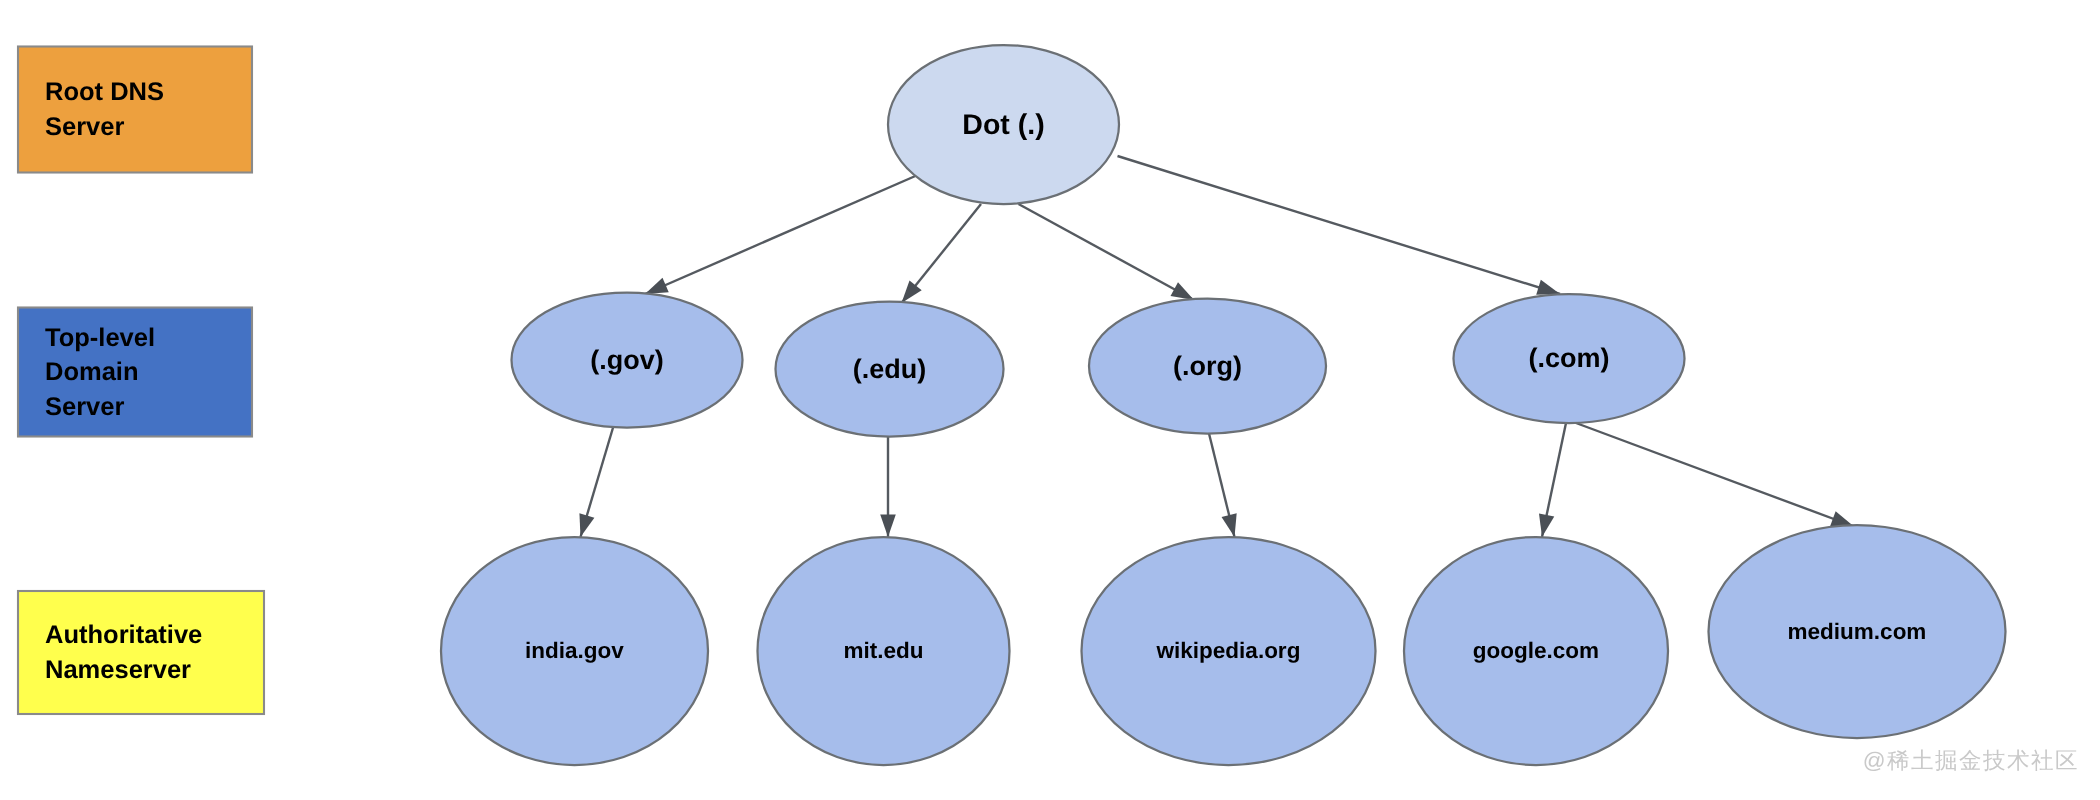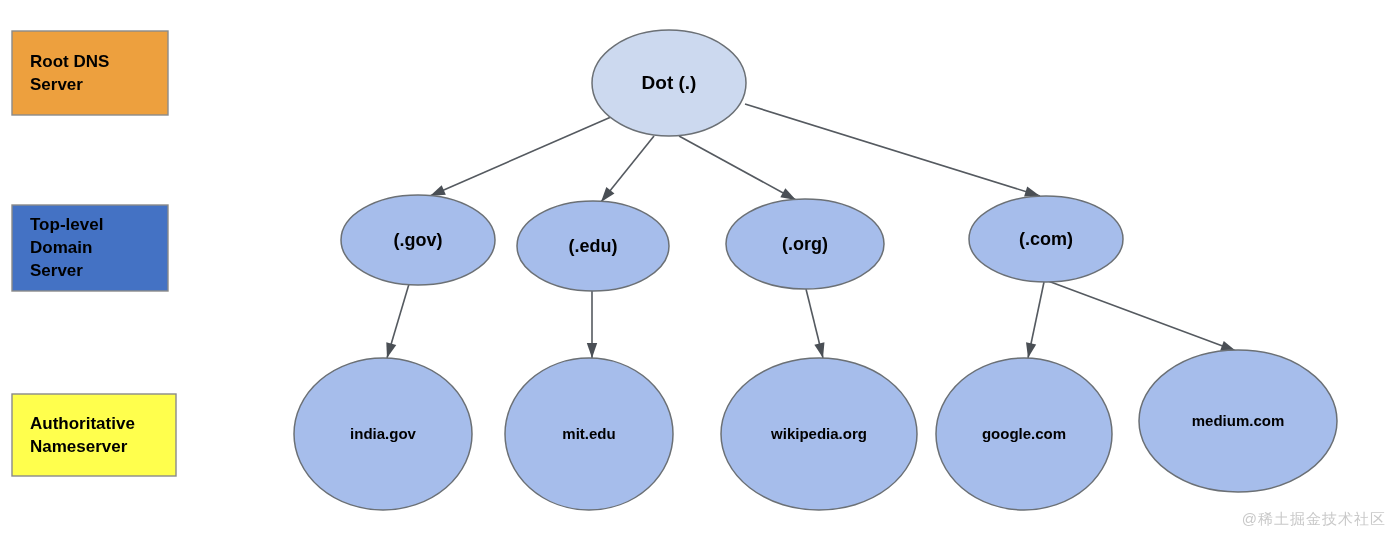--- a/index.html
+++ b/index.html
@@ -49,21 +49,21 @@
     stroke: #555a60;
     stroke-width: 1.6;
   }
   .arrow-head {
     fill: #4a4f55;
     stroke: none;
   }
   .watermark {
     position: absolute;
     right: 14px;
-    bottom: 4px;
+    bottom: 16px;
     font-family: "Liberation Sans", sans-serif;
     font-size: 15px;
     color: #c9c9c9;
     letter-spacing: 1px;
     white-space: nowrap;
     user-select: none;
   }
 </style>
 </head>
 <body>

